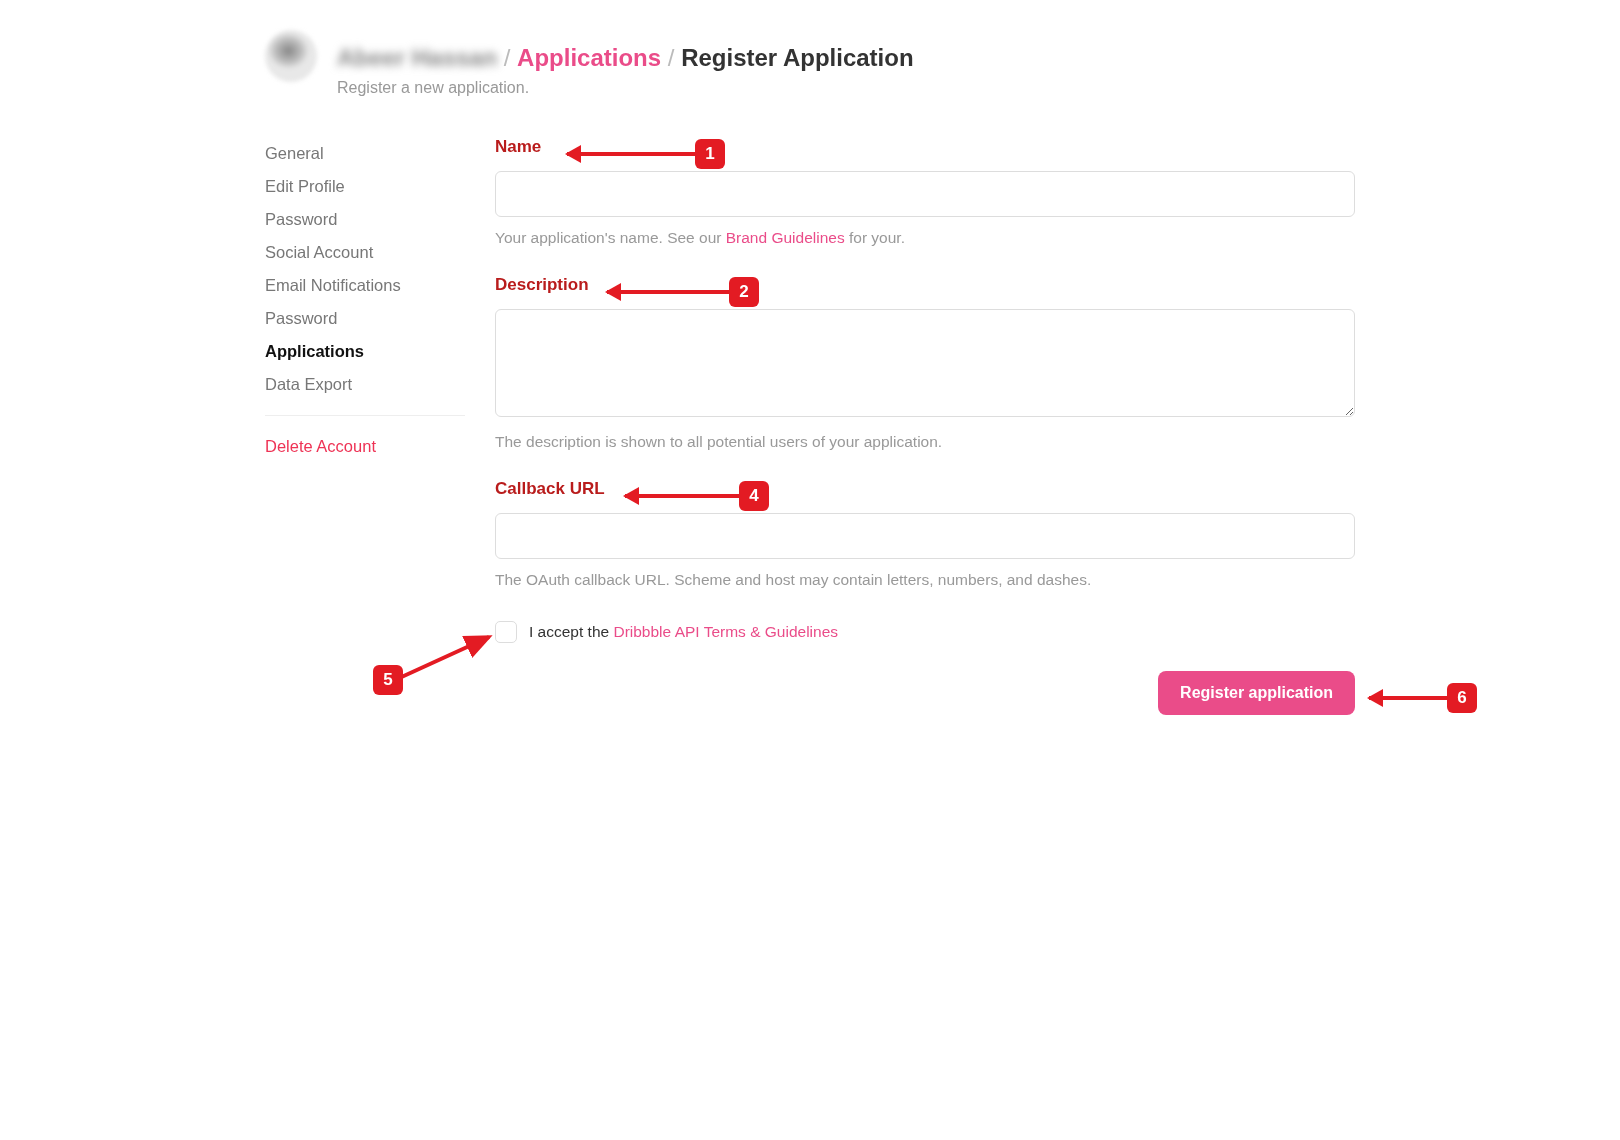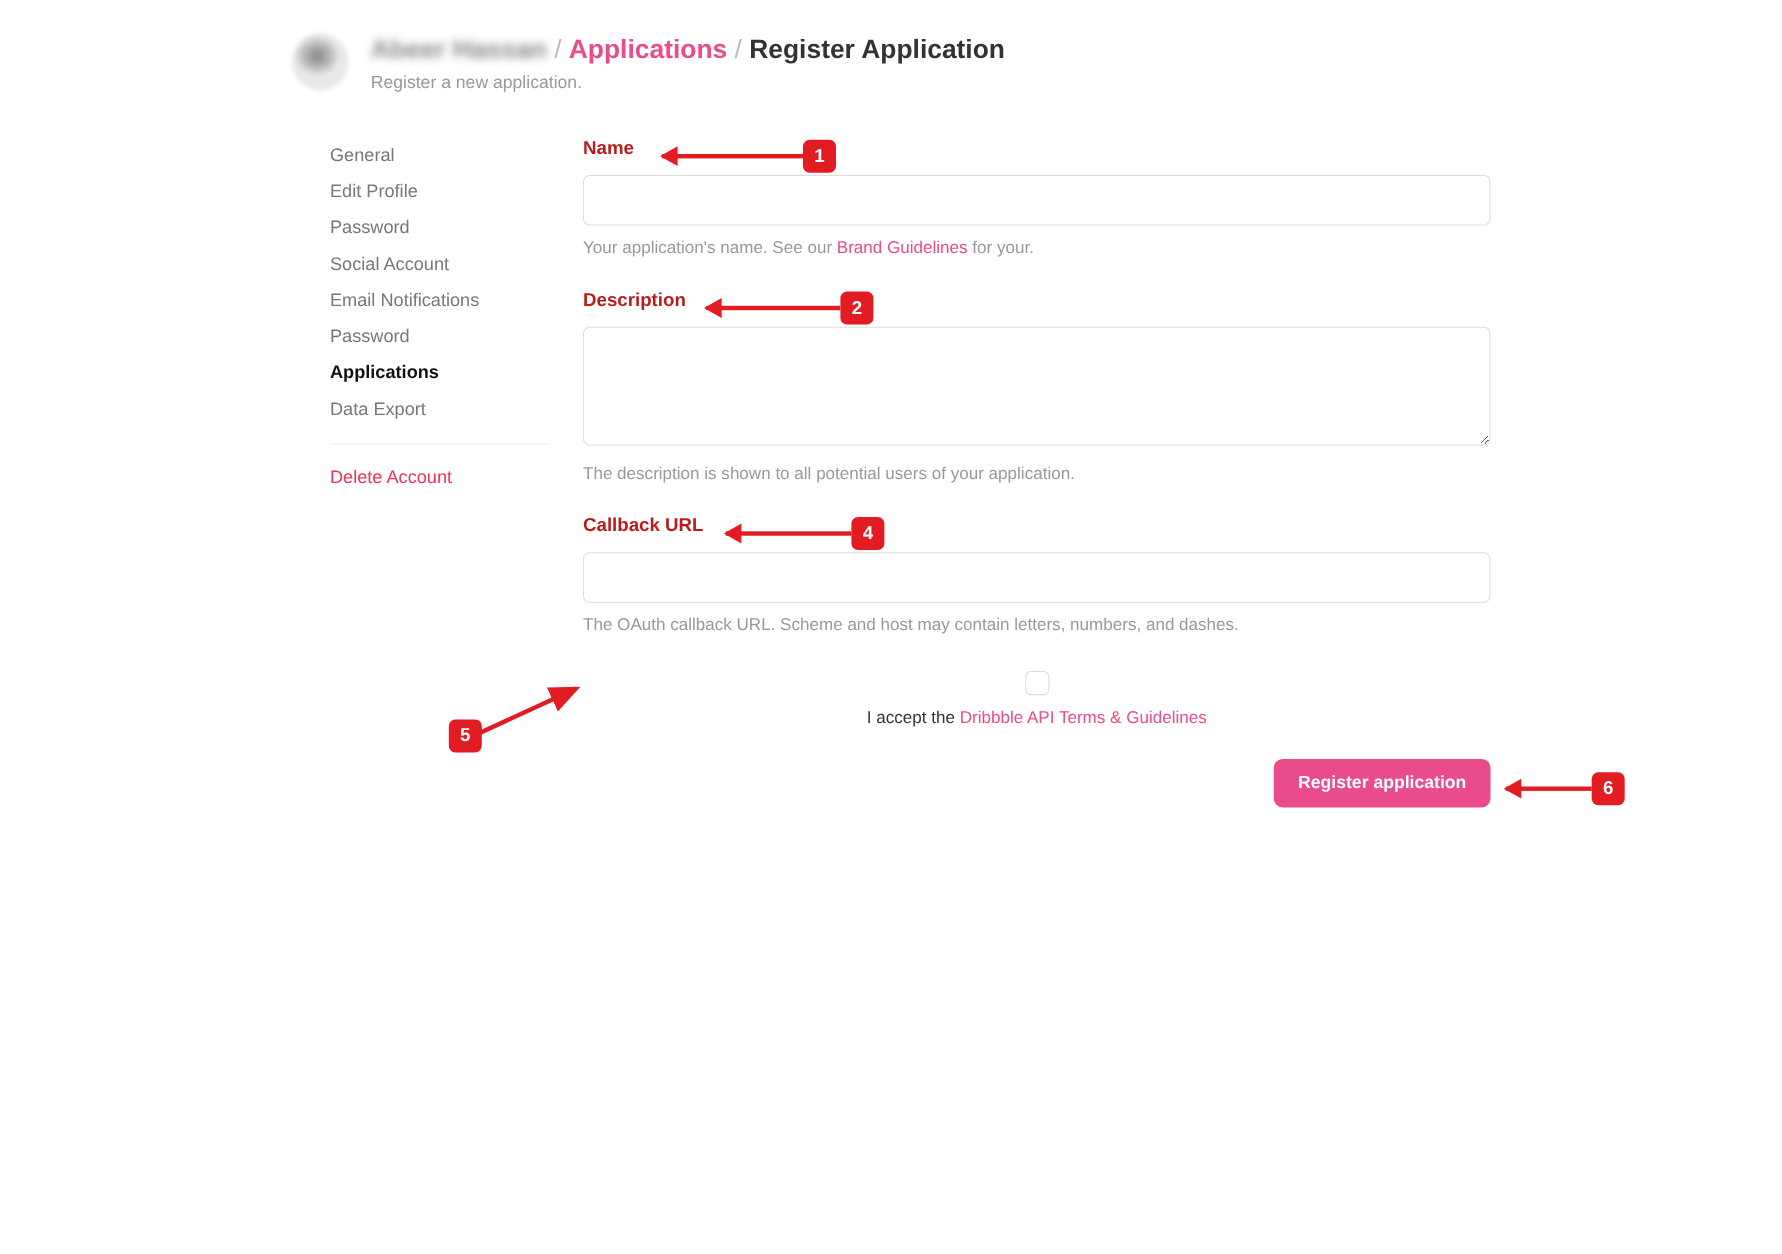--- a/index.html
+++ b/index.html
@@ -22,42 +22,41 @@
     margin-bottom: 40px;
   }
   .avatar {
     width: 52px;
     height: 52px;
     border-radius: 50%;
     background: radial-gradient(ellipse 40% 35% at 45% 40%, #888 0%, #bbb 60%, #e8e8e8 100%);
     filter: blur(2px);
     flex-shrink: 0;
   }
-  .header-text { padding-top: 2px; }
+  .header-text { padding-top: 2px; margin-top: 12px; }
   .breadcrumb {
     font-size: 24px;
     font-weight: 700;
     line-height: 1.2;
   }
   .breadcrumb .blur {
     filter: blur(4px);
     color: #888;
     font-weight: 600;
   }
   .breadcrumb .sep { color: #bbb; font-weight: 400; }
   .breadcrumb .pink { color: #ea4c89; }
   .subtitle {
     color: #999;
     font-size: 16px;
     margin-top: 6px;
   }
   .body {
     display: flex;
     gap: 30px;
-    margin-left: 35px;
   }
   .sidebar {
     width: 200px;
     flex-shrink: 0;
   }
   .sidebar-item {
     color: #777;
     font-size: 16.5px;
     padding: 7px 0;
     cursor: pointer;
@@ -97,21 +96,20 @@
     font-size: 15.5px;
     margin-top: 12px;
   }
   .hint a, .pink-link { color: #ea4c89; text-decoration: none; }
   .accept-row {
     display: flex;
     align-items: center;
     gap: 12px;
     margin-top: 32px;
     margin-bottom: 28px;
-    flex-direction: column;
   }
   .checkbox {
     width: 22px;
     height: 22px;
     border: 1px solid #ddd;
     border-radius: 5px;
     background: #fff;
     cursor: pointer;
   }
   .accept-text { font-size: 15.5px; color: #333; }

